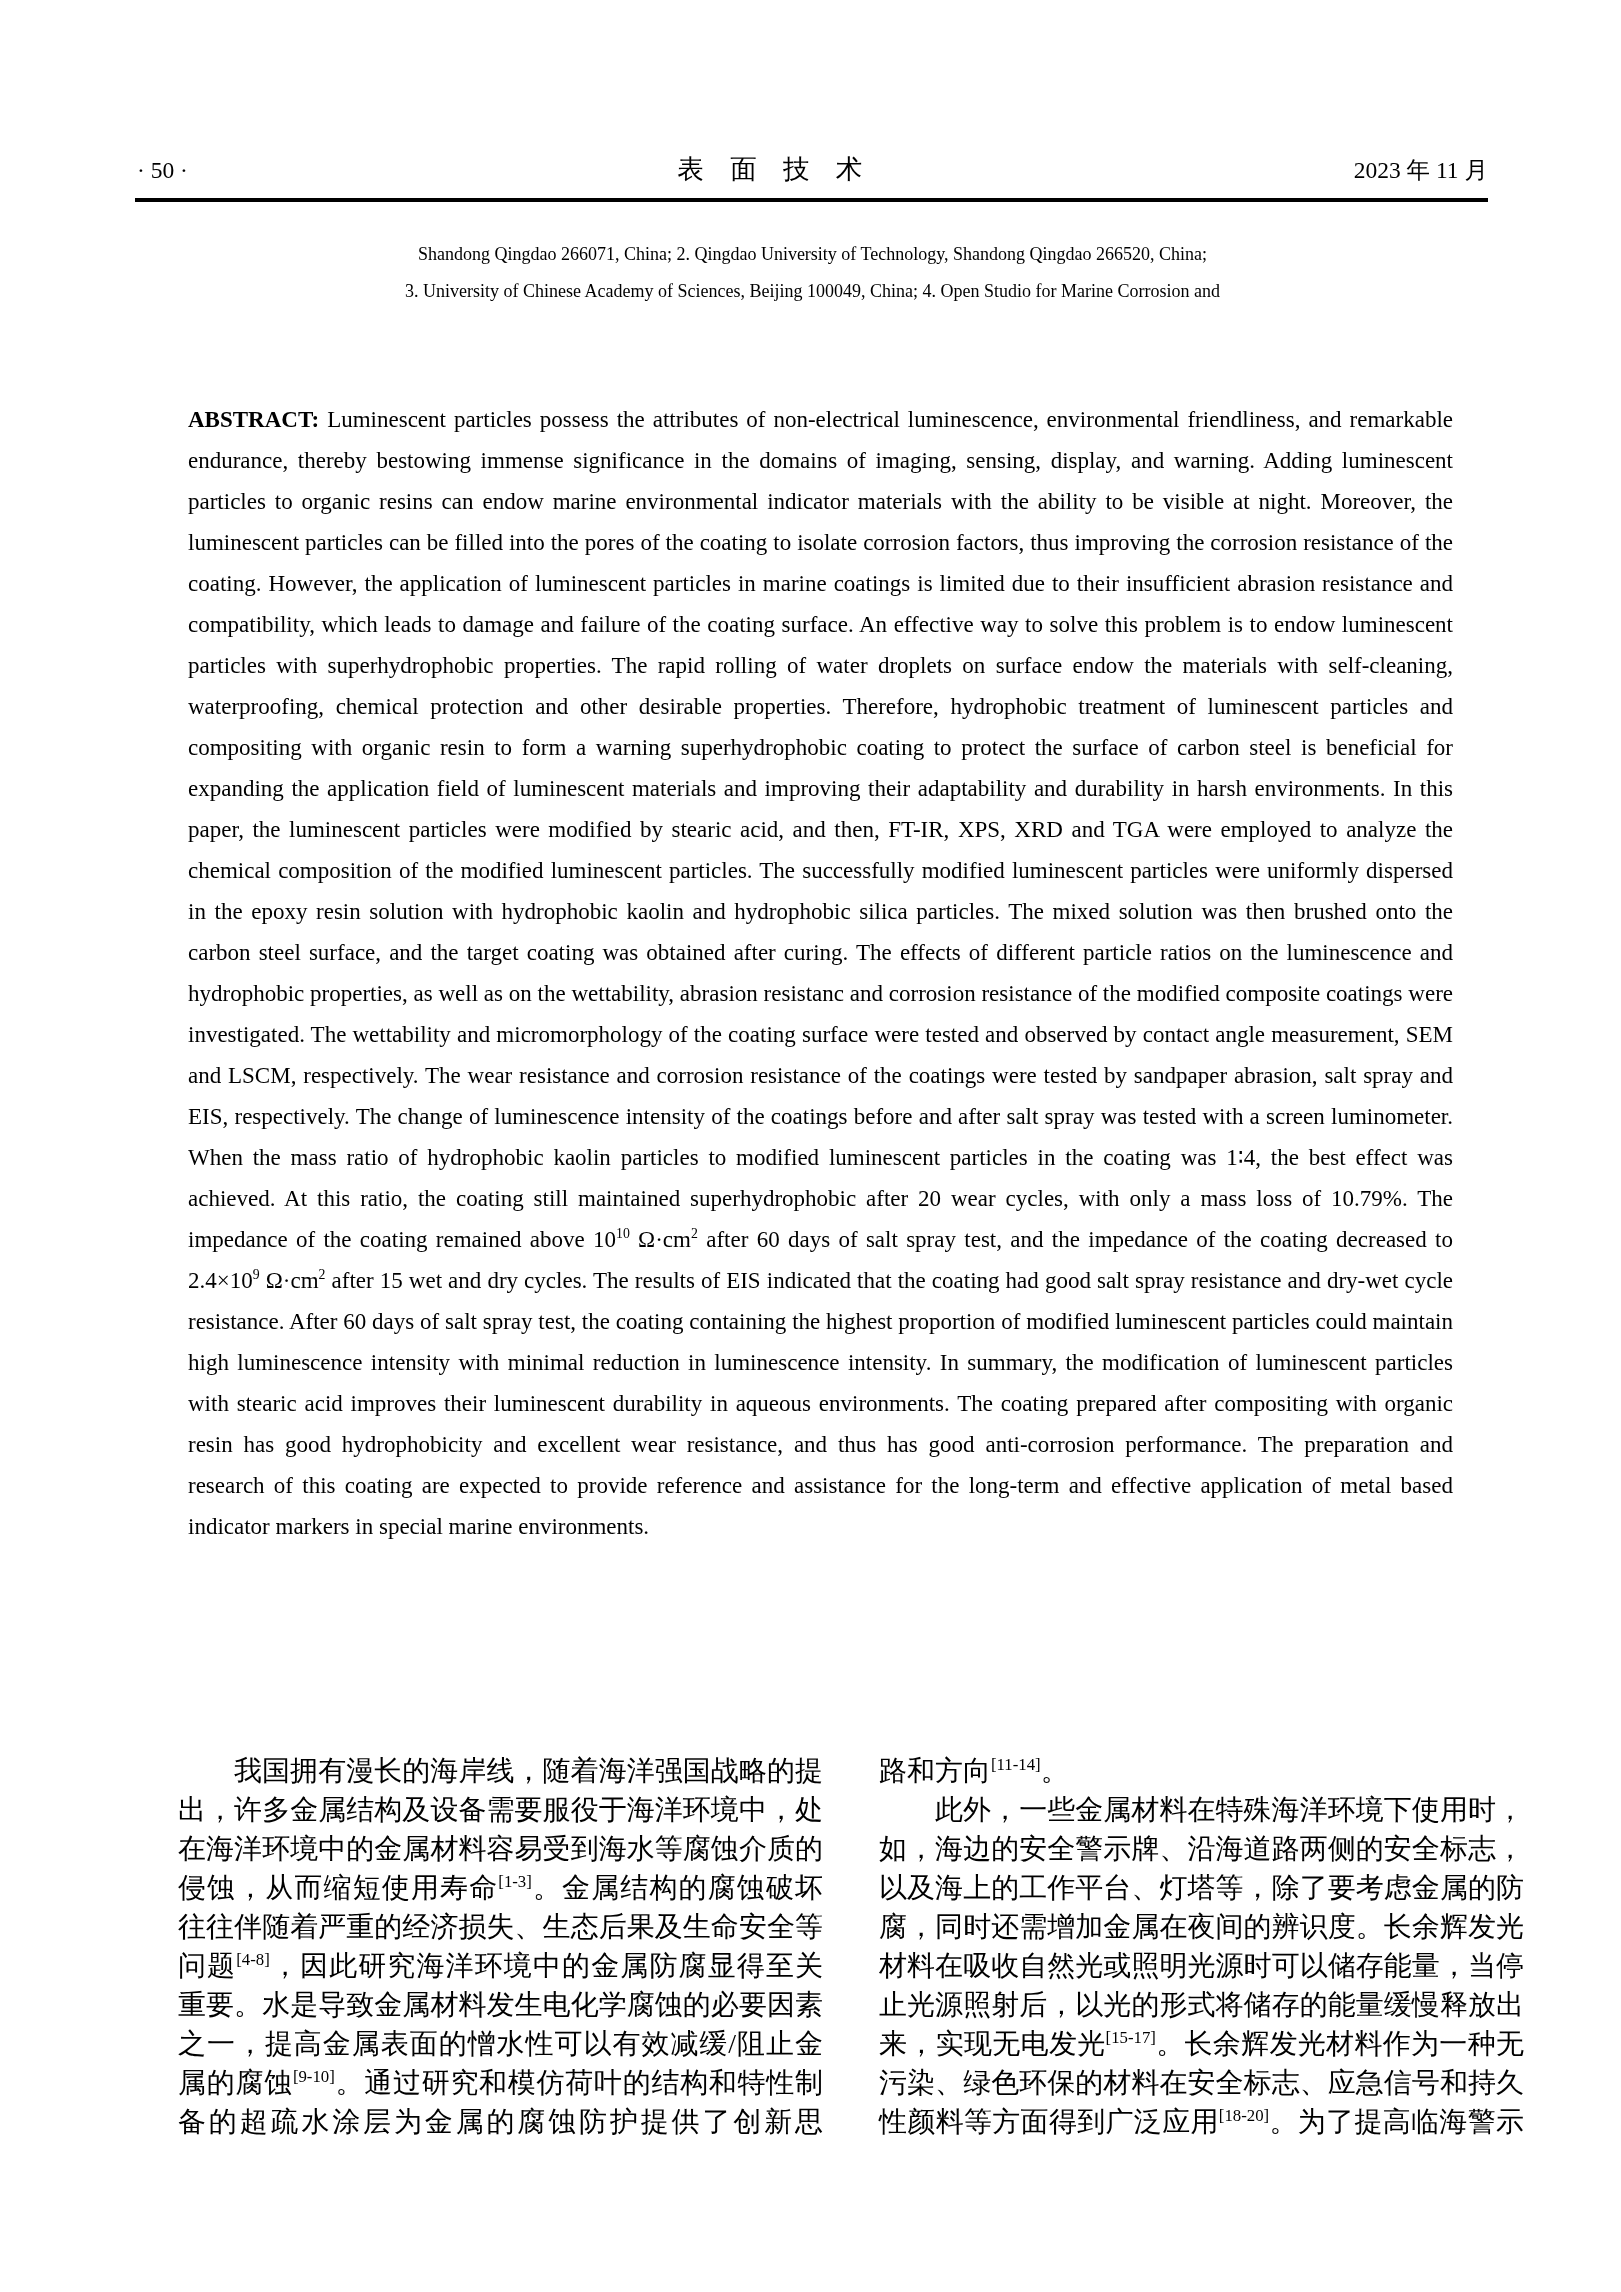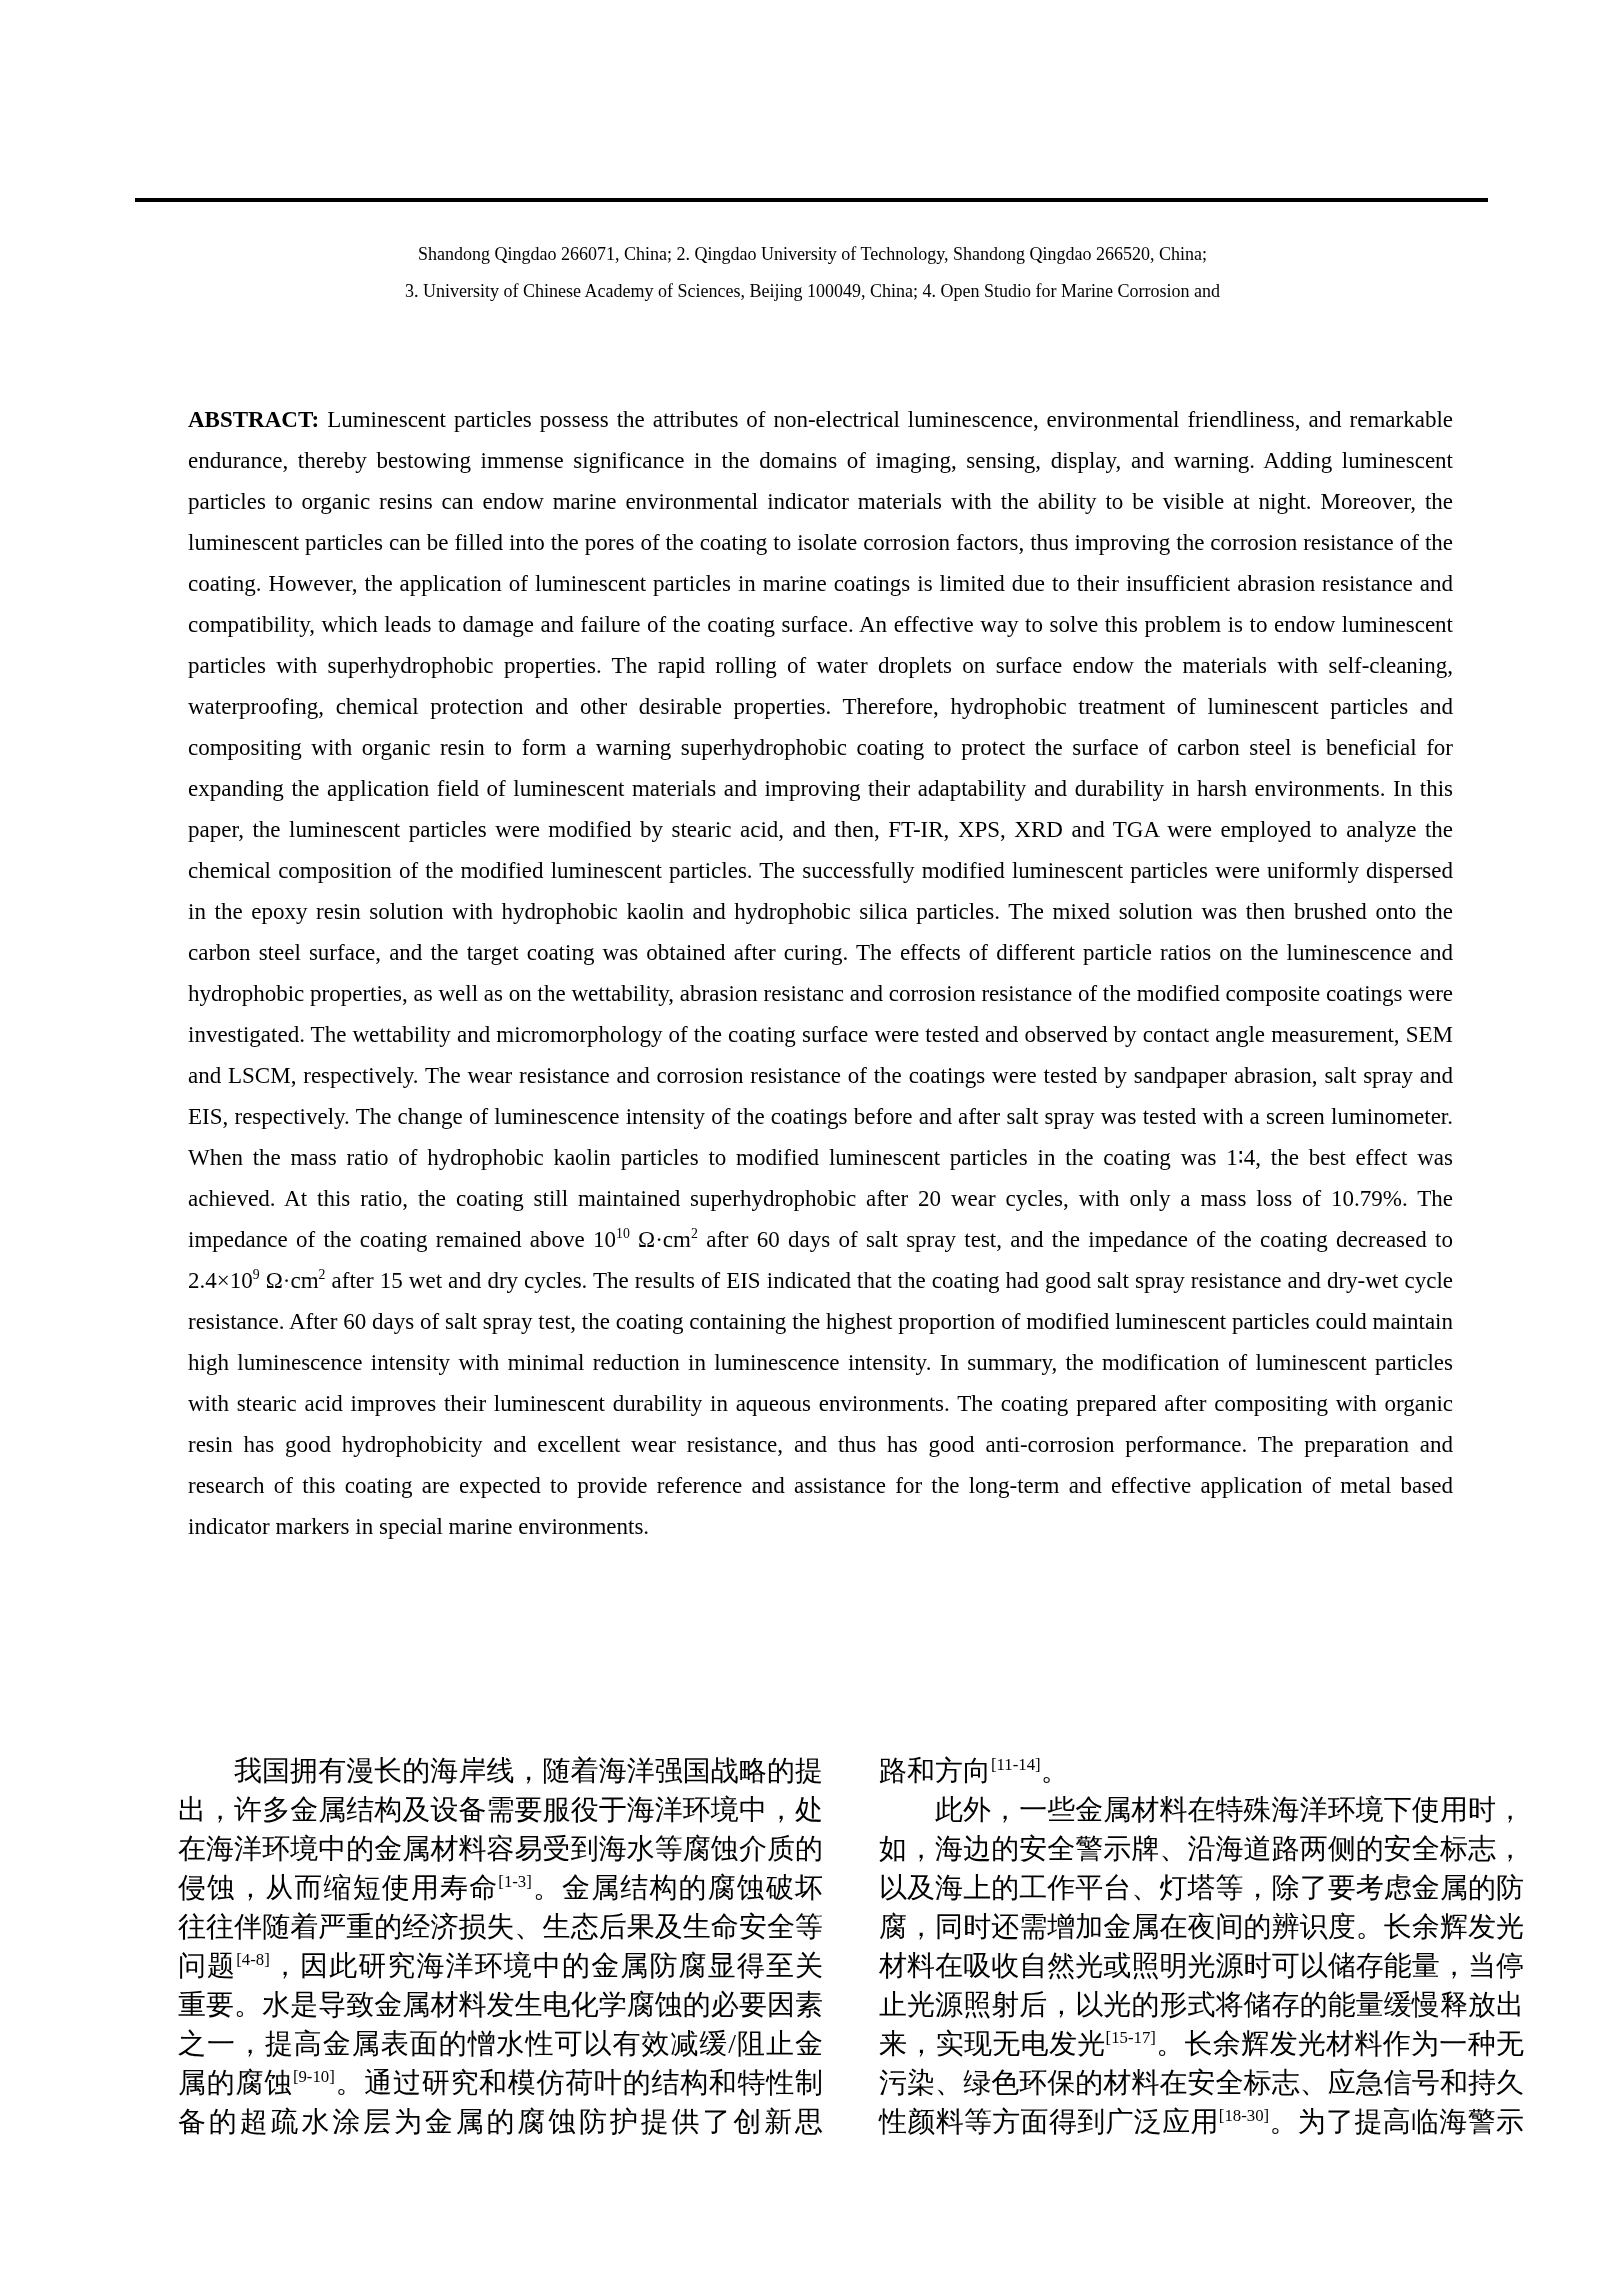--- a/index.html
+++ b/index.html
@@ -101,35 +101,40 @@
   }
   .cont-par {
     text-align-last: justify;
   }
 </style>
 </head>
 <body>
 
 <div class="page">
 
+  <div class="running-head">
+    <span>· 50 ·</span>
+    <span class="journal-title">表 面 技 术</span>
+    <span>2023 年 11 月</span>
+  </div>
   <div class="head-rule"></div>
 
   <div class="affiliation">
     <div>Shandong Qingdao 266071, China; 2. Qingdao University of Technology, Shandong Qingdao 266520, China;</div>
     <div>3. University of Chinese Academy of Sciences, Beijing 100049, China; 4. Open Studio for Marine Corrosion and</div>
   </div>
 
   <div class="abstract-wrap">
     <p><span class="block-label">ABSTRACT:</span><span> Luminescent particles possess the attributes of non-electrical luminescence, environmental friendliness, and remarkable endurance, thereby bestowing immense significance in the domains of imaging, sensing, display, and warning. Adding luminescent particles to organic resins can endow marine environmental indicator materials with the ability to be visible at night. Moreover, the luminescent particles can be filled into the pores of the coating to isolate corrosion factors, thus improving the corrosion resistance of the coating. However, the application of luminescent particles in marine coatings is limited due to their insufficient abrasion resistance and compatibility, which leads to damage and failure of the coating surface. An effective way to solve this problem is to endow luminescent particles with superhydrophobic properties. The rapid rolling of water droplets on surface endow the materials with self-cleaning, waterproofing, chemical protection and other desirable properties. Therefore, hydrophobic treatment of luminescent particles and compositing with organic resin to form a warning superhydrophobic coating to protect the surface of carbon steel is beneficial for expanding the application field of luminescent materials and improving their adaptability and durability in harsh environments. In this paper, the luminescent particles were modified by stearic acid, and then, FT-IR, XPS, XRD and TGA were employed to analyze the chemical composition of the modified luminescent particles. The successfully modified luminescent particles were uniformly dispersed in the epoxy resin solution with hydrophobic kaolin and hydrophobic silica particles. The mixed solution was then brushed onto the carbon steel surface, and the target coating was obtained after curing. The effects of different particle ratios on the luminescence and hydrophobic properties, as well as on the wettability, abrasion resistanc and corrosion resistance of the modified composite coatings were investigated. The wettability and micromorphology of the coating surface were tested and observed by contact angle measurement, SEM and LSCM, respectively. The wear resistance and corrosion resistance of the coatings were tested by sandpaper abrasion, salt spray and EIS, respectively. The change of luminescence intensity of the coatings before and after salt spray was tested with a screen luminometer. When the mass ratio of hydrophobic kaolin particles to modified luminescent particles in the coating was 1∶4, the best effect was achieved. At this ratio, the coating still maintained superhydrophobic after 20 wear cycles, with only a mass loss of 10.79%. The impedance of the coating remained above 10<sup>10</sup> Ω·cm<sup>2</sup> after 60 days of salt spray test, and the impedance of the coating decreased to 2.4×10<sup>9</sup> Ω·cm<sup>2</sup> after 15 wet and dry cycles. The results of EIS indicated that the coating had good salt spray resistance and dry-wet cycle resistance. After 60 days of salt spray test, the coating containing the highest proportion of modified luminescent particles could maintain high luminescence intensity with minimal reduction in luminescence intensity. In summary, the modification of luminescent particles with stearic acid improves their luminescent durability in aqueous environments. The coating prepared after compositing with organic resin has good hydrophobicity and excellent wear resistance, and thus has good anti-corrosion performance. The preparation and research of this coating are expected to provide reference and assistance for the long-term and effective application of metal based indicator markers in special marine environments.</span></p>
   </div>
 
   <div class="body-columns">
     <div class="col">
       <p class="indent-first cont-par">我国拥有漫长的海岸线，随着海洋强国战略的提出，许多金属结构及设备需要服役于海洋环境中，处在海洋环境中的金属材料容易受到海水等腐蚀介质的侵蚀，从而缩短使用寿命<sup>[1-3]</sup>。金属结构的腐蚀破坏往往伴随着严重的经济损失、生态后果及生命安全等问题<sup>[4-8]</sup>，因此研究海洋环境中的金属防腐显得至关重要。水是导致金属材料发生电化学腐蚀的必要因素之一，提高金属表面的憎水性可以有效减缓/阻止金属的腐蚀<sup>[9-10]</sup>。通过研究和模仿荷叶的结构和特性制备的超疏水涂层为金属的腐蚀防护提供了创新思</p>
     </div>
     <div class="col">
       <p>路和方向<sup>[11-14]</sup>。</p>
-      <p class="indent-first cont-par">此外，一些金属材料在特殊海洋环境下使用时，如，海边的安全警示牌、沿海道路两侧的安全标志，以及海上的工作平台、灯塔等，除了要考虑金属的防腐，同时还需增加金属在夜间的辨识度。长余辉发光材料在吸收自然光或照明光源时可以储存能量，当停止光源照射后，以光的形式将储存的能量缓慢释放出来，实现无电发光<sup>[15-17]</sup>。长余辉发光材料作为一种无污染、绿色环保的材料在安全标志、应急信号和持久性颜料等方面得到广泛应用<sup>[18-30]</sup>。为了提高临海警示</p>
+      <p class="indent-first cont-par">此外，一些金属材料在特殊海洋环境下使用时，如，海边的安全警示牌、沿海道路两侧的安全标志，以及海上的工作平台、灯塔等，除了要考虑金属的防腐，同时还需增加金属在夜间的辨识度。长余辉发光材料在吸收自然光或照明光源时可以储存能量，当停止光源照射后，以光的形式将储存的能量缓慢释放出来，实现无电发光<sup>[15-17]</sup>。长余辉发光材料作为一种无污染、绿色环保的材料在安全标志、应急信号和持久性颜料等方面得到广泛应用<sup>[18-20]</sup>。为了提高临海警示</p>
     </div>
   </div>
 
 </div>
 
 
 </body></html>

